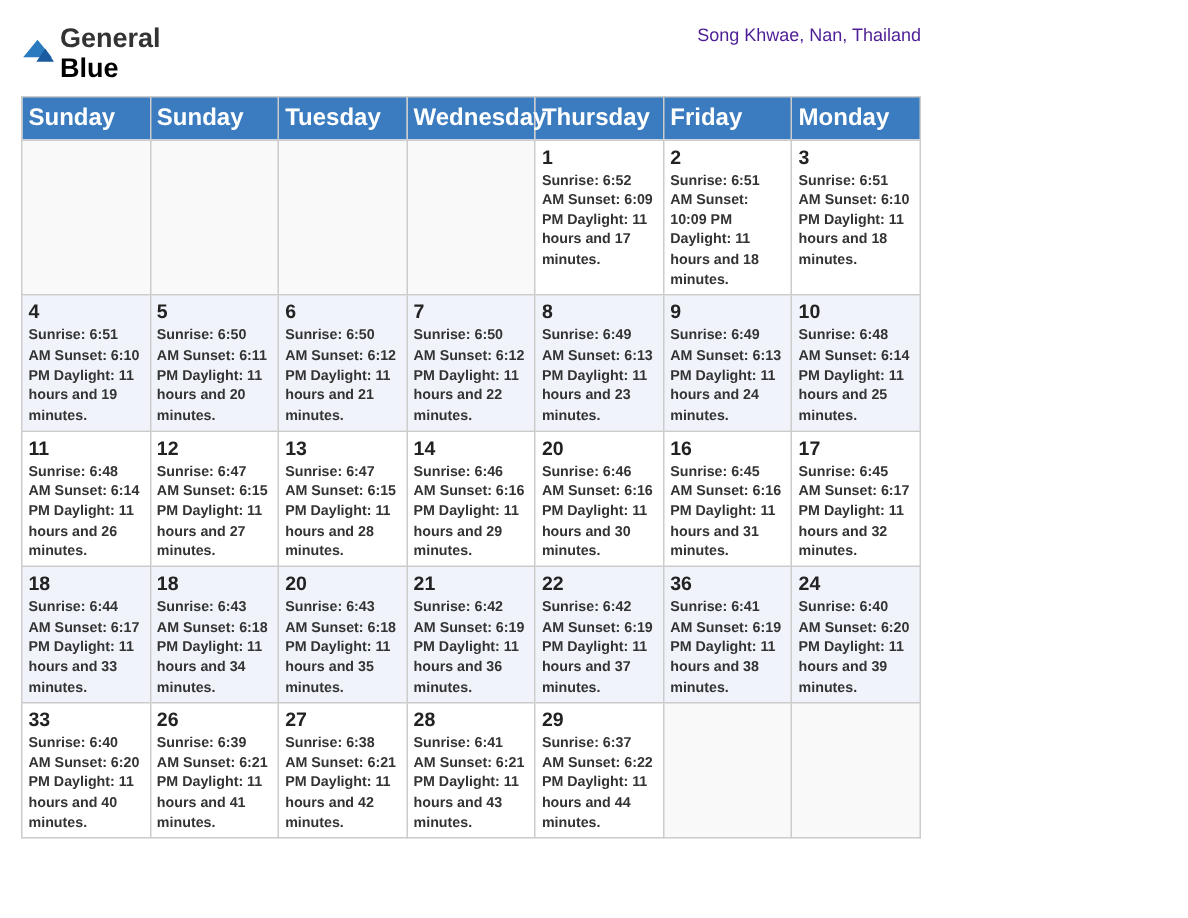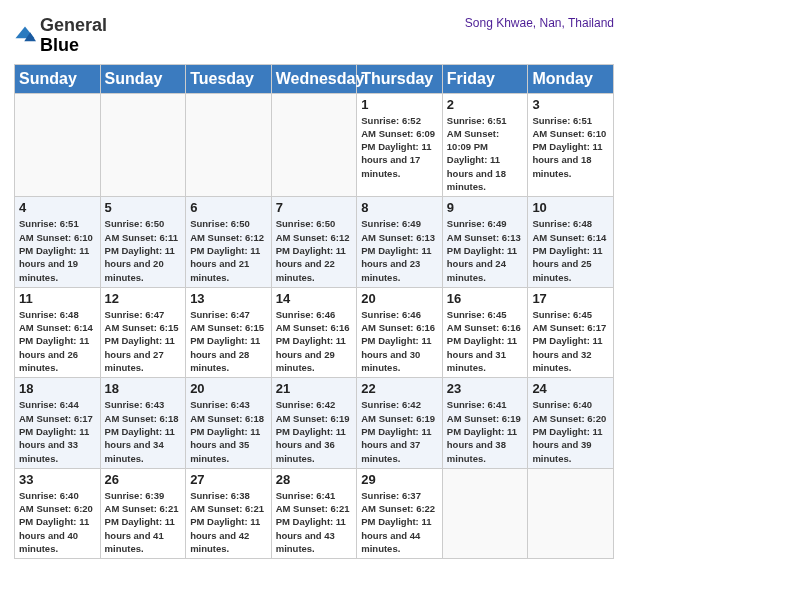--- a/index.html
+++ b/index.html
@@ -263,21 +263,21 @@
 Sunset: 6:19 PM
 Daylight: 11 hours and 36 minutes.</div>
           </td>
           <td>
             <div class="day-number">22</div>
             <div class="day-info">Sunrise: 6:42 AM
 Sunset: 6:19 PM
 Daylight: 11 hours and 37 minutes.</div>
           </td>
           <td>
-            <div class="day-number">23</div>
+            <div class="day-number">36</div>
             <div class="day-info">Sunrise: 6:41 AM
 Sunset: 6:19 PM
 Daylight: 11 hours and 38 minutes.</div>
           </td>
           <td>
             <div class="day-number">24</div>
             <div class="day-info">Sunrise: 6:40 AM
 Sunset: 6:20 PM
 Daylight: 11 hours and 39 minutes.</div>
           </td>

